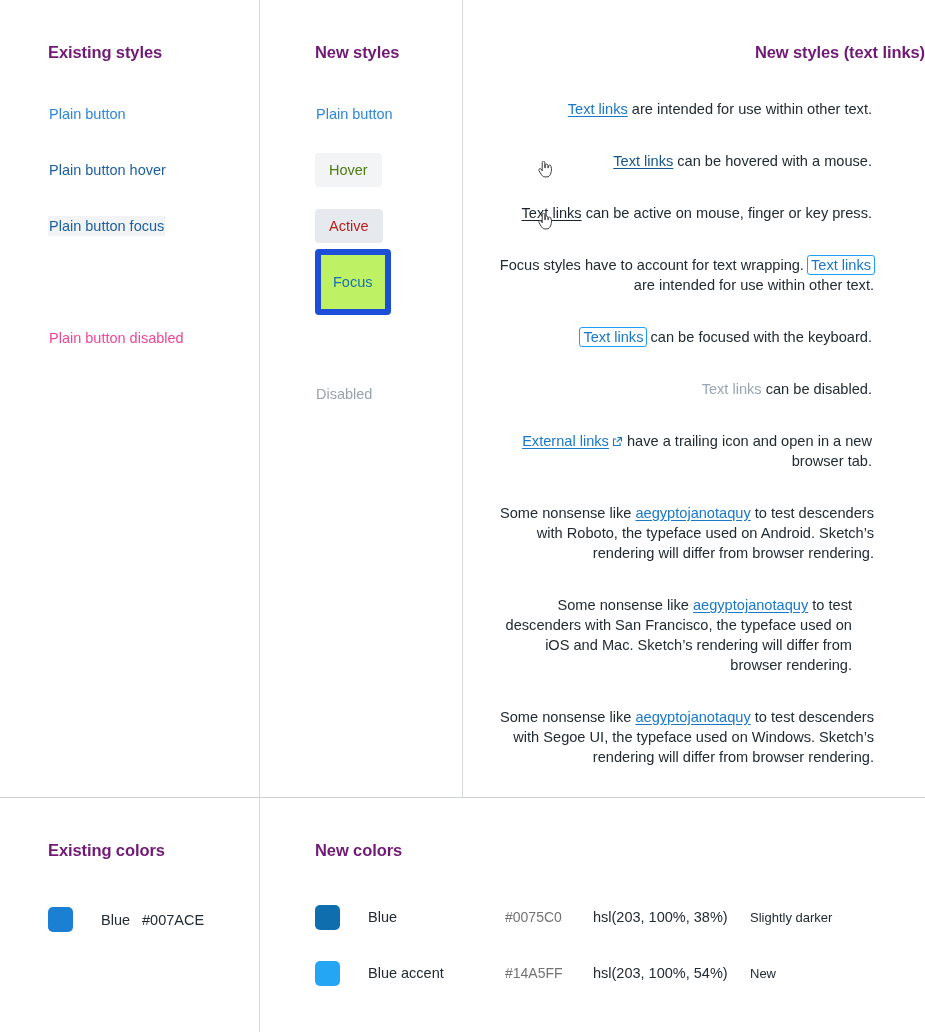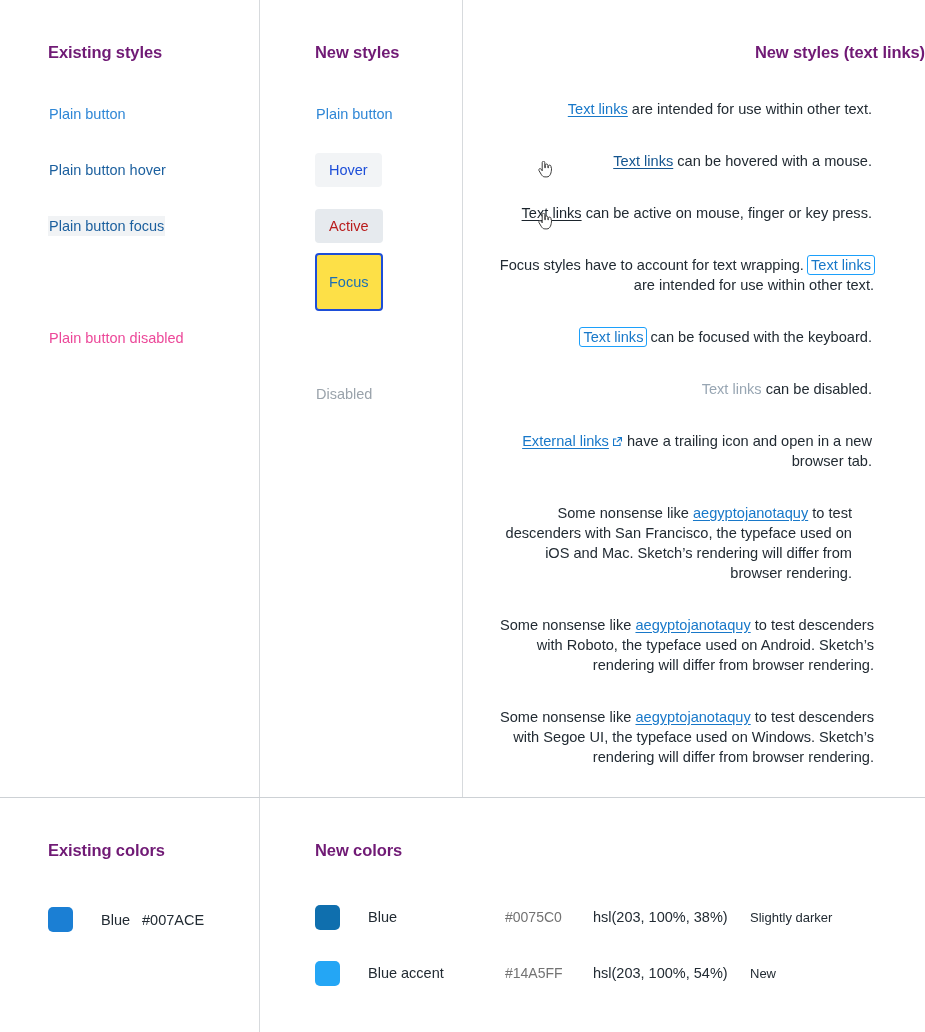--- a/index.html
+++ b/index.html
@@ -52,23 +52,23 @@
   .plainbtn.state-disabled { color: #ec4899; cursor: default; }
 
   .boxbtn {
     font-size: 14.5px; line-height: 1;
     font-family: inherit; cursor: pointer;
     border-radius: 4px; border: 1px solid transparent;
     padding: 9px 13px; white-space: nowrap;
     background: transparent; color: #2f87d6;
   }
   .boxbtn.b-default  { color: #2f87d6; background: transparent; padding-left: 0; padding-right: 0; }
-  .boxbtn.b-hover    { color: #1d4ed8; background: #f2f4f6; }
+  .boxbtn.b-hover    { color: #4d7c0f; background: #f2f4f6; }
   .boxbtn.b-active   { color: #b91c1c; background: #e6eaee; }
-  .boxbtn.b-focus    { color: #1b6fb5; background: #fde047; border: 2px solid #1d4ed8; padding: 20px 12px; }
+  .boxbtn.b-focus    { color: #1b6fb5; background: #bef264; border: 6px solid #1d4ed8; padding: 20px 12px; }
   .boxbtn.b-disabled { color: #9aa3ab; background: transparent; padding-left: 0; padding-right: 0; cursor: default; }
 
   
   .links-body { padding-top: 37px; }
   .para {
     font-size: 14.6px; line-height: 20px;
     color: #222b33; margin: 0 0 32px 0;
     max-width: 380px; position: relative;
   }
   .para.wide { max-width: 382px; }
@@ -194,23 +194,23 @@
 
       <p class="para"><a class="tl focus" href="#">Text links</a><span> can be focused with the keyboard.</span></p>
 
       <p class="para"><a class="tl disabled">Text links</a><span> can be disabled.</span></p>
 
       <p class="para"><a class="tl ext" href="#"><span>External links</span><span class="ext-icon"><svg width="11" height="11" viewBox="0 0 11 11">
               <path d="M1 2.4h3.3v1.1H2.1v5.4h5.4V6.7h1.1V10H1V2.4z" fill="#1878c9"></path>
               <path d="M5.6 1h4.4v4.4H8.9V2.9L5.2 6.6 4.4 5.8 8.1 2.1H5.6V1z" fill="#1878c9"></path>
             </svg></span></a><span> have a trailing icon and open in a new browser tab.</span></p>
 
+      <p class="para wide"><span>Some nonsense like </span><a class="tl" href="#">aegyptojanotaquy</a><span> to test descenders with Roboto, the typeface used on Android. Sketch’s rendering will differ from browser rendering.</span></p>
+
       <p class="para" style="max-width:360px"><span>Some nonsense like </span><a class="tl" href="#">aegyptojanotaquy</a><span> to test descenders with San Francisco, the typeface used on iOS and Mac. Sketch’s rendering will differ from browser rendering.</span></p>
-
-      <p class="para wide"><span>Some nonsense like </span><a class="tl" href="#">aegyptojanotaquy</a><span> to test descenders with Roboto, the typeface used on Android. Sketch’s rendering will differ from browser rendering.</span></p>
 
       <p class="para wide"><span>Some nonsense like </span><a class="tl" href="#">aegyptojanotaquy</a><span> to test descenders with Segoe UI, the typeface used on Windows. Sketch’s rendering will differ from browser rendering.</span></p>
 
     </div>
   </div>
 
   <div class="colors">
 
     <div class="c-existing">
       <h2 class="heading">Existing colors</h2>

